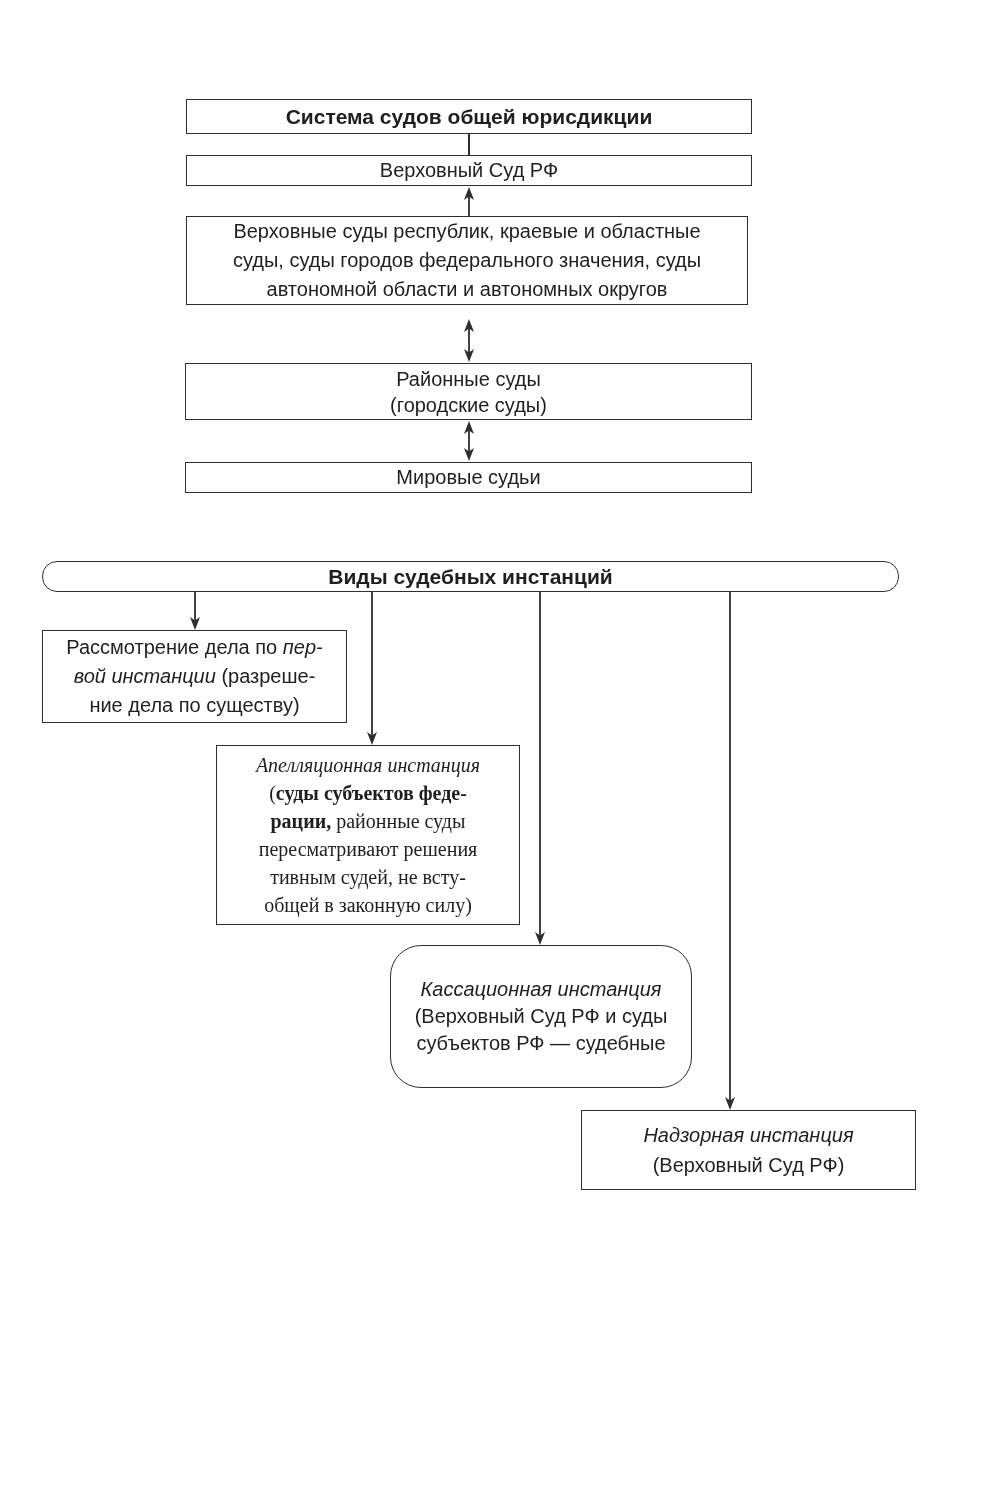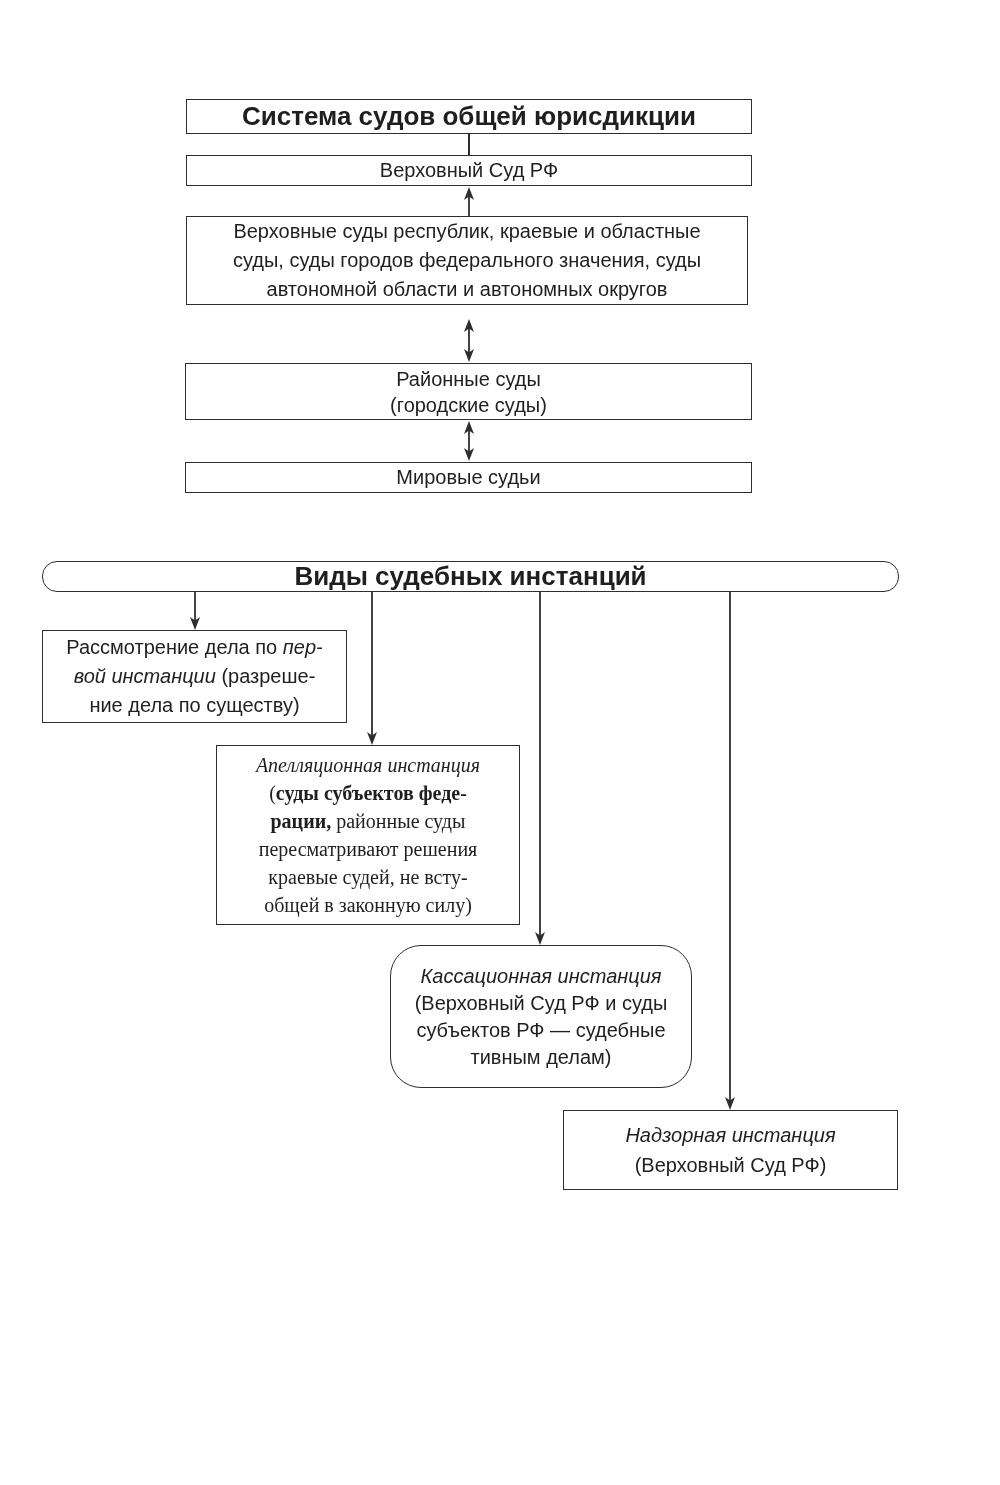--- a/index.html
+++ b/index.html
@@ -14,29 +14,29 @@
     position:absolute;
     border:1.6px solid #2e2e2e;
     background:#ffffff;
     display:flex; flex-direction:column; justify-content:center;
     text-align:center;
     font-size:20px; line-height:29px;
   }
   .box .line { display:block; }
   .i { font-style:italic; }
   .b { font-weight:bold; }
-  .title-box { font-weight:bold; font-size:26px; }
+  .title-box { font-weight:bold; font-size:21px; }
   .connector {
     position:absolute; width:2px; background:#2e2e2e;
   }
   .arrow { position:absolute; }
   .lh26 { line-height:26px; }
   .lh27 { line-height:27px;border-radius:31px; }
   .lh28 { line-height:28px;font-family:Liberation Serif, serif; }
-  .lh30 { line-height:30px; }
+  .lh30 { line-height:30px;margin-left:18px; }
 </style>
 </head>
 <body>
 
 <div class="page">
 
   <div class="box title-box" style="left:186px; top:99px; width:566px; height:35px;">
     <div class="line">Система судов общей юрисдикции</div>
   </div>
 
@@ -107,29 +107,28 @@
       <div class="line"><span>Рассмотрение дела по </span><span class="i">пер-</span></div>
       <div class="line"><span class="i">вой инстанции </span><span>(разреше-</span></div>
       <div class="line"><span>ние дела по существу)</span></div>
     </div>
 
   <div class="box lh28" style="left:216px; top:745px; width:304px; height:180px;">
       <div class="line"><span class="i">Апелляционная инстанция</span></div>
       <div class="line"><span>(</span><span class="b">суды субъектов феде-</span></div>
       <div class="line"><span class="b">рации,</span><span> районные суды</span></div>
       <div class="line"><span>пересматривают решения</span></div>
-      <div class="line"><span>краевые судей, не всту-</span></div>
+      <div class="line"><span>тивным судей, не всту-</span></div>
       <div class="line"><span>общей в законную силу)</span></div>
     </div>
 
   <div class="box lh27" style="left:390px; top:945px; width:302px; height:143px;">
       <div class="line"><span class="i">Кассационная инстанция</span></div>
       <div class="line"><span>(Верховный Суд РФ и суды</span></div>
       <div class="line"><span>субъектов РФ — судебные</span></div>
-      <div class="line"><span>тивным делам)</span></div>
     </div>
 
   <div class="box lh30" style="left:563px; top:1110px; width:335px; height:80px;">
       <div class="line"><span class="i">Надзорная инстанция</span></div>
       <div class="line"><span>(Верховный Суд РФ)</span></div>
     </div>
 
 </div>
 
 </body></html>

